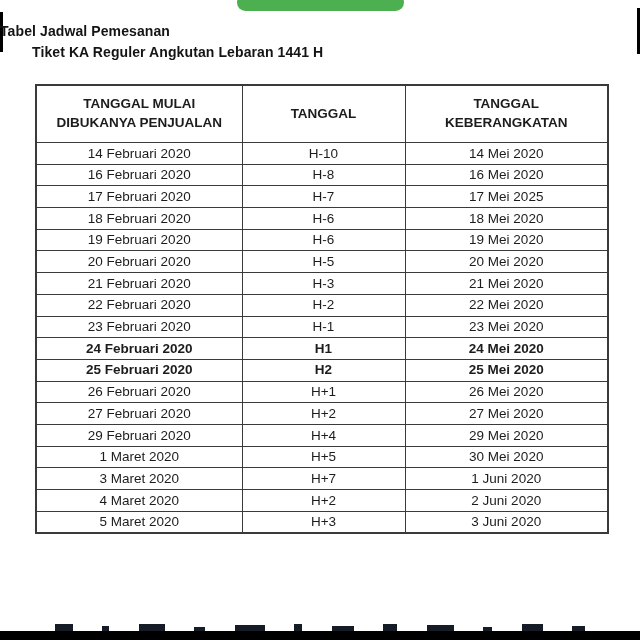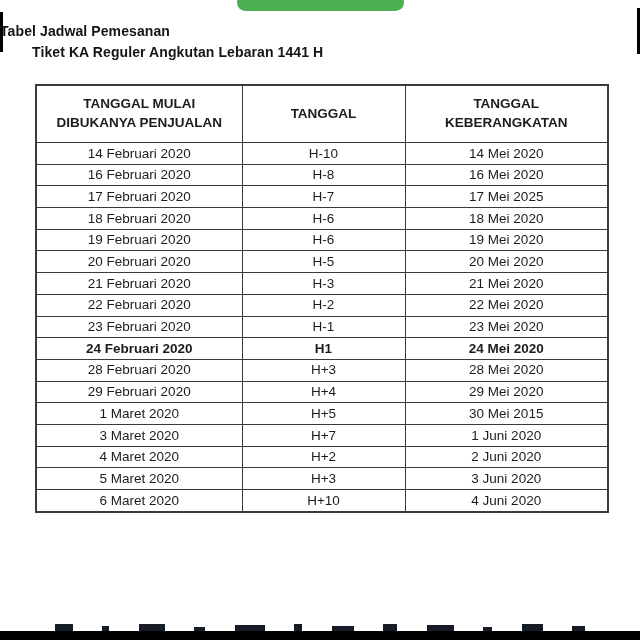--- a/index.html
+++ b/index.html
@@ -173,54 +173,59 @@
           <tr>
             <td>23 Februari 2020</td>
             <td>H-1</td>
             <td>23 Mei 2020</td>
           </tr>
           <tr class="bold">
             <td>24 Februari 2020</td>
             <td>H1</td>
             <td>24 Mei 2020</td>
           </tr>
-          <tr>
-            <td>28 Februari 2020</td>
-            <td>H+3</td>
-            <td>28 Mei 2020</td>
+          <tr class="bold">
+            <td>25 Februari 2020</td>
+            <td>H2</td>
+            <td>25 Mei 2020</td>
+          </tr>
+          <tr>
+            <td>26 Februari 2020</td>
+            <td>H+1</td>
+            <td>26 Mei 2020</td>
+          </tr>
+          <tr>
+            <td>27 Februari 2020</td>
+            <td>H+2</td>
+            <td>27 Mei 2020</td>
           </tr>
           <tr>
             <td>29 Februari 2020</td>
             <td>H+4</td>
             <td>29 Mei 2020</td>
           </tr>
           <tr>
             <td>1 Maret 2020</td>
             <td>H+5</td>
-            <td>30 Mei 2015</td>
+            <td>30 Mei 2020</td>
           </tr>
           <tr>
             <td>3 Maret 2020</td>
             <td>H+7</td>
             <td>1 Juni 2020</td>
           </tr>
           <tr>
             <td>4 Maret 2020</td>
             <td>H+2</td>
             <td>2 Juni 2020</td>
           </tr>
           <tr>
             <td>5 Maret 2020</td>
             <td>H+3</td>
             <td>3 Juni 2020</td>
-          </tr>
-          <tr>
-            <td>6 Maret 2020</td>
-            <td>H+10</td>
-            <td>4 Juni 2020</td>
           </tr>
         </tbody>
     </table>
   </div>
 
   <div class="caption-fragments">
     <span class="f1"></span>
       <span class="f2"></span>
       <span class="f3"></span>
       <span class="f4"></span>

